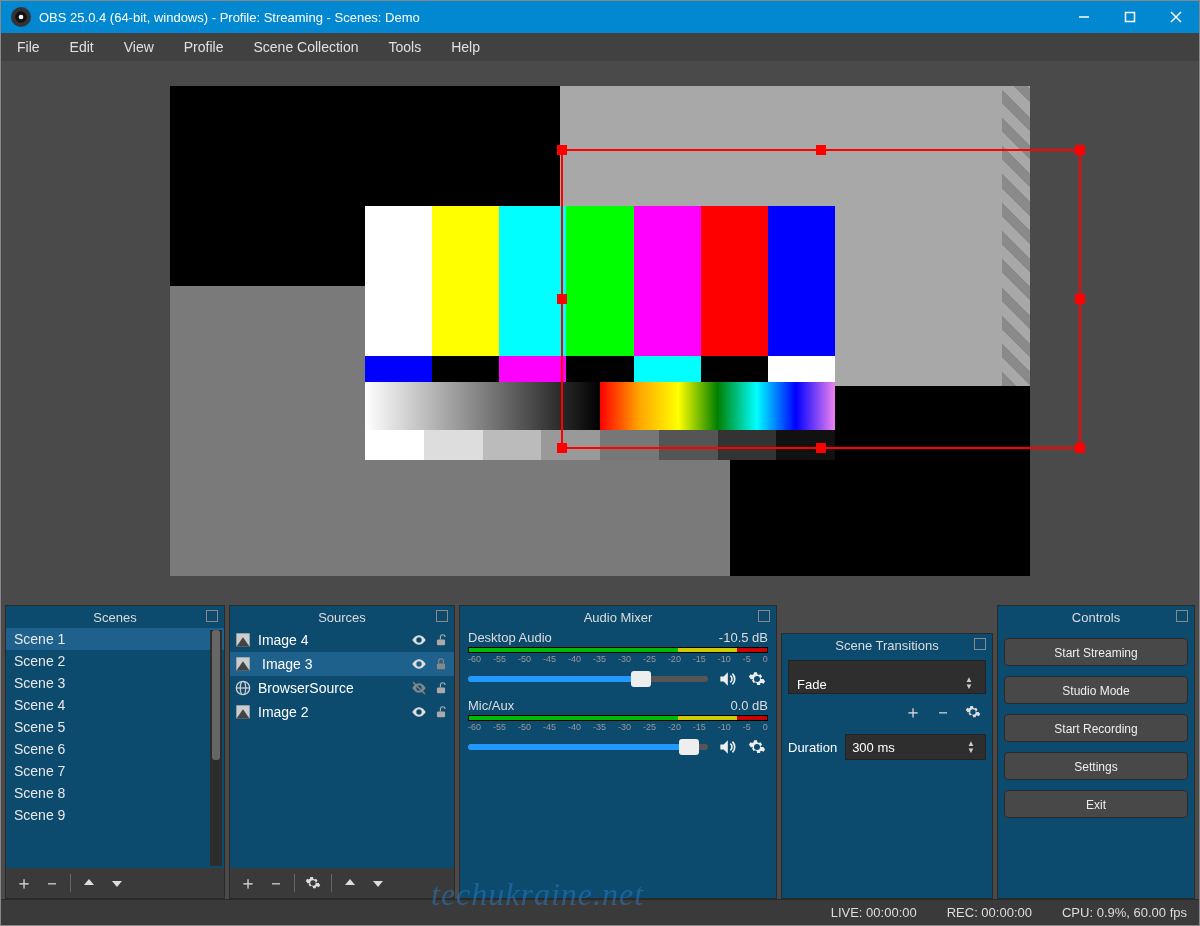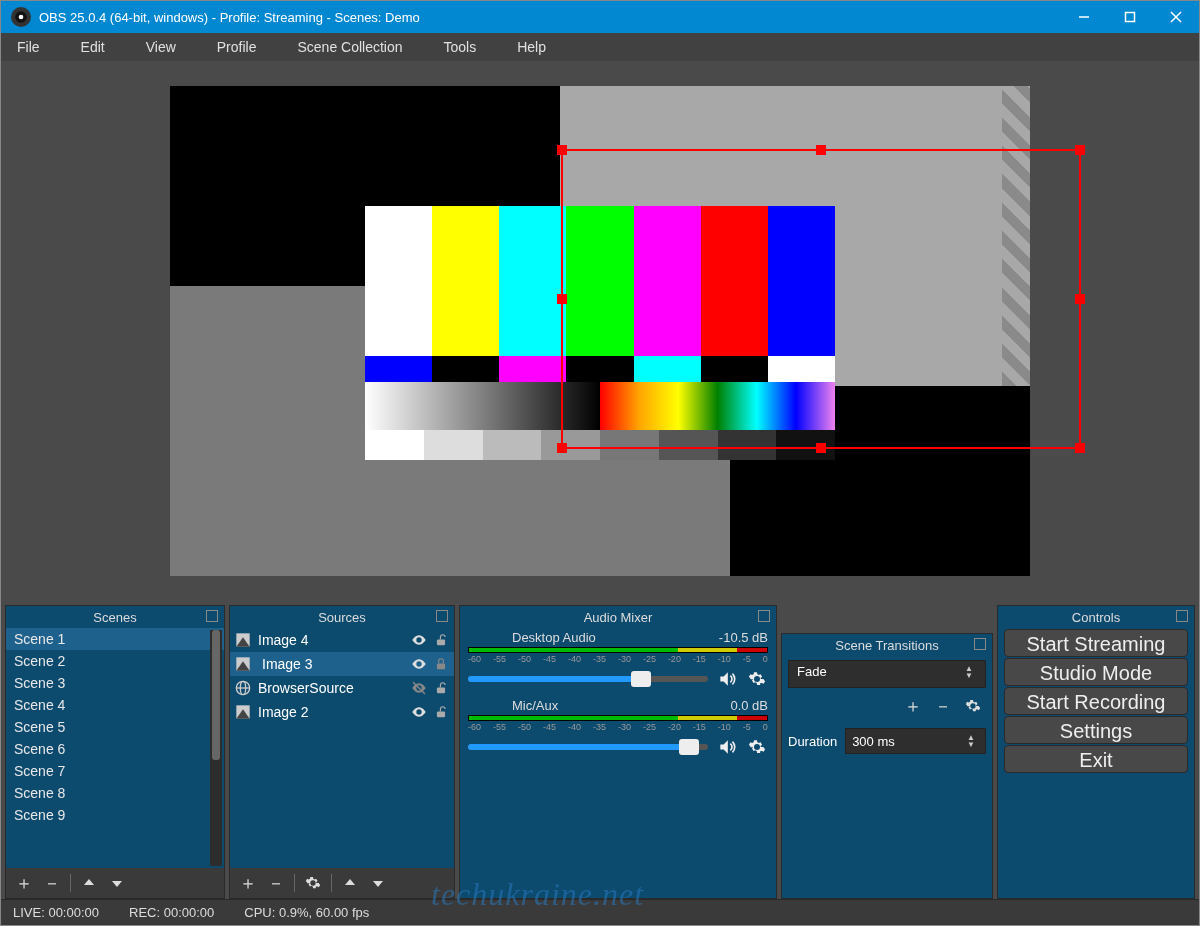--- a/index.html
+++ b/index.html
@@ -5,21 +5,21 @@
   * { box-sizing: border-box; margin: 0; padding: 0; font-family: "Segoe UI", Arial, sans-serif; }
   body { background:#4a4a4a; width:1200px; height:926px; overflow:hidden; color:#fff; font-size:13px; user-select:none;}
   .window { width:1200px; height:926px; border:1px solid #888; background:#4a4a4a; display:flex; flex-direction:column;}
   
   .titlebar { height:32px; background:#0288d1; display:flex; align-items:center; color:#fff; font-size:13px;}
   .titlebar .app-icon { width:20px; height:20px; margin:0 8px 0 10px; border-radius:50%; background:#333; display:flex; align-items:center; justify-content:center;}
   .titlebar .app-icon svg{width:14px;height:14px;}
   .titlebar .title { flex:1; }
   .titlebar .win-btn { width:46px; height:32px; display:flex; align-items:center; justify-content:center; color:#fff;}
   
-  .menubar { height:28px; background:#414141; display:flex; align-items:center; padding:0 4px; gap:17px; font-size:14px;}
+  .menubar { height:28px; background:#414141; display:flex; align-items:center; padding:0 4px; gap:6px; font-size:14px;}
   .menubar .menu-item { padding:4px 12px; color:#e0e0e0;}
   
   .preview-wrap { flex:0 0 540px; background:#4a4a4a; position:relative; display:flex; align-items:center; justify-content:center;}
   .preview-canvas { width:860px; height:490px; background:#000; position:relative; overflow:hidden;}
   .gray-block-bl { position:absolute; left:0; bottom:0; width:560px; height:290px; background:#7a7a7a;}
   .gray-block-r { position:absolute; right:0; top:0; width:470px; height:300px; background:#a8a8a8;}
   .gray-block-r::after{content:"";position:absolute;right:0;top:0;width:28px;height:100%;background:repeating-linear-gradient(45deg,#8a8a8a 0 10px,#a8a8a8 10px 20px);}
   
   .colorbars{position:absolute; left:195px; top:120px; width:470px; height:240px; display:flex; flex-direction:column;}
   .cb-row1{flex:0 0 150px;display:flex;}
@@ -56,40 +56,40 @@
   .tb-sep{width:1px;height:18px;background:#666;margin:0 4px;}
   
   .source-item{display:flex;align-items:center;height:24px;padding:0 4px;gap:6px;font-size:14px;}
   .source-item.selected{background:#1f618d;gap:10px;}
   .source-icon{width:18px;height:18px;display:flex;align-items:center;justify-content:center;}
   .source-actions{margin-left:auto;display:flex;gap:4px;align-items:center;}
   .eye,.lock{width:18px;height:18px;display:flex;align-items:center;justify-content:center;color:#ccc;}
   .lock.locked{color:#888;}
   
   .mixer-channel{padding:2px 8px 6px 8px;}
-  .mixer-top{display:flex;justify-content:space-between;font-size:13px;color:#ddd;margin-left:44px;}
+  .mixer-top{display:flex;justify-content:space-between;font-size:13px;color:#ddd;}
   .meter{height:6px;background:#111;margin-top:2px;position:relative;background:linear-gradient(90deg,#0b0 0 70%,#cc0 70% 90%,#c00 90% 100%);border:1px solid #000;}
   .meter-ticks{display:flex;justify-content:space-between;font-size:9px;color:#999;margin-top:1px;}
   .mixer-controls{display:flex;align-items:center;gap:8px;margin-top:4px;}
   .vol-slider{flex:1;height:6px;background:#555;border-radius:3px;position:relative;}
   .vol-slider .fill{position:absolute;left:0;top:0;height:100%;background:#29f;border-radius:3px;}
   .vol-slider .knob{position:absolute;top:-5px;width:20px;height:16px;background:#eee;border-radius:3px;transform:translateX(-50%);}
   .vol-icon,.gear-icon{width:22px;height:22px;display:flex;align-items:center;justify-content:center;color:#eee;}
   
-  .trans-select{margin:4px 6px;height:28px;background:#2e2e2e;display:flex;align-items:flex-end;padding:8px 8px;justify-content:space-between;border:1px solid #222;}
+  .trans-select{margin:4px 6px;height:28px;background:#2e2e2e;display:flex;align-items:flex-start;padding:16px 8px;justify-content:space-between;border:1px solid #222;}
   .trans-updown{width:16px;display:flex;flex-direction:column;gap:1px;}
   .trans-updown span{font-size:8px;line-height:6px;color:#ccc;text-align:center;}
   .trans-row{display:flex;align-items:center;justify-content:flex-end;gap:4px;padding:0 6px;margin-top:6px;}
   .trans-row .tb-btn{width:26px;height:24px;}
   .duration-row{display:flex;align-items:center;gap:8px;padding:4px 6px;margin-top:6px;}
   .duration-input{flex:1;height:26px;background:#2e2e2e;border:1px solid #222;display:flex;align-items:center;padding:0 6px;justify-content:space-between;}
   
-  .ctrl-btn{display:block;margin:1px 6px;height:28px;line-height:28px;text-align:center;background:#484848;border:1px solid #2a2a2a;border-radius:4px;color:#eee;font-size:20px;}
-  
-  .statusbar{height:26px;background:#3a3a3a;display:flex;align-items:center;padding:0 12px;gap:30px;font-size:13px;color:#ddd;border-top:1px solid #2a2a2a;}
+  .ctrl-btn{display:block;margin:10px 6px;height:28px;line-height:28px;text-align:center;background:#484848;border:1px solid #2a2a2a;border-radius:4px;color:#eee;font-size:12px;}
+  
+  .statusbar{height:26px;background:#3a3a3a;display:flex;align-items:center;justify-content:flex-end;padding:0 12px;gap:30px;font-size:13px;color:#ddd;border-top:1px solid #2a2a2a;}
   .watermark{position:absolute;left:430px;bottom:-14px;font-family:Georgia,serif;font-style:italic;font-size:32px;color:rgba(40,120,190,0.55);pointer-events:none;letter-spacing:1px;}
 </style>
 </head>
 <body>
 
 <div class="window">
 
   <div class="titlebar">
     <div class="app-icon">
       <svg viewBox="0 0 24 24">

